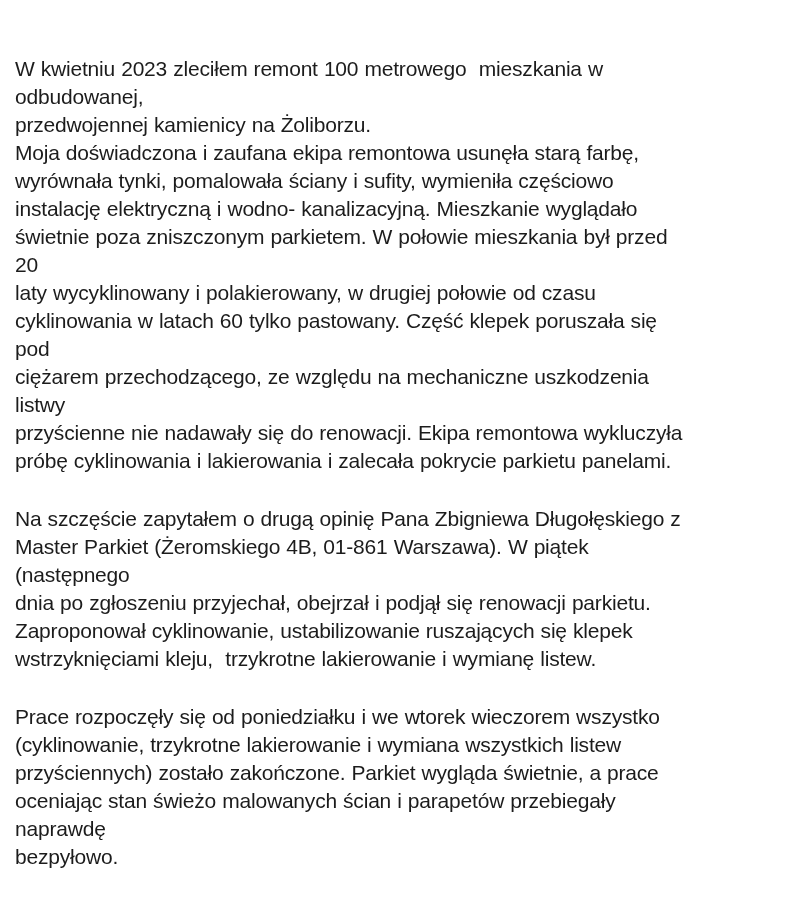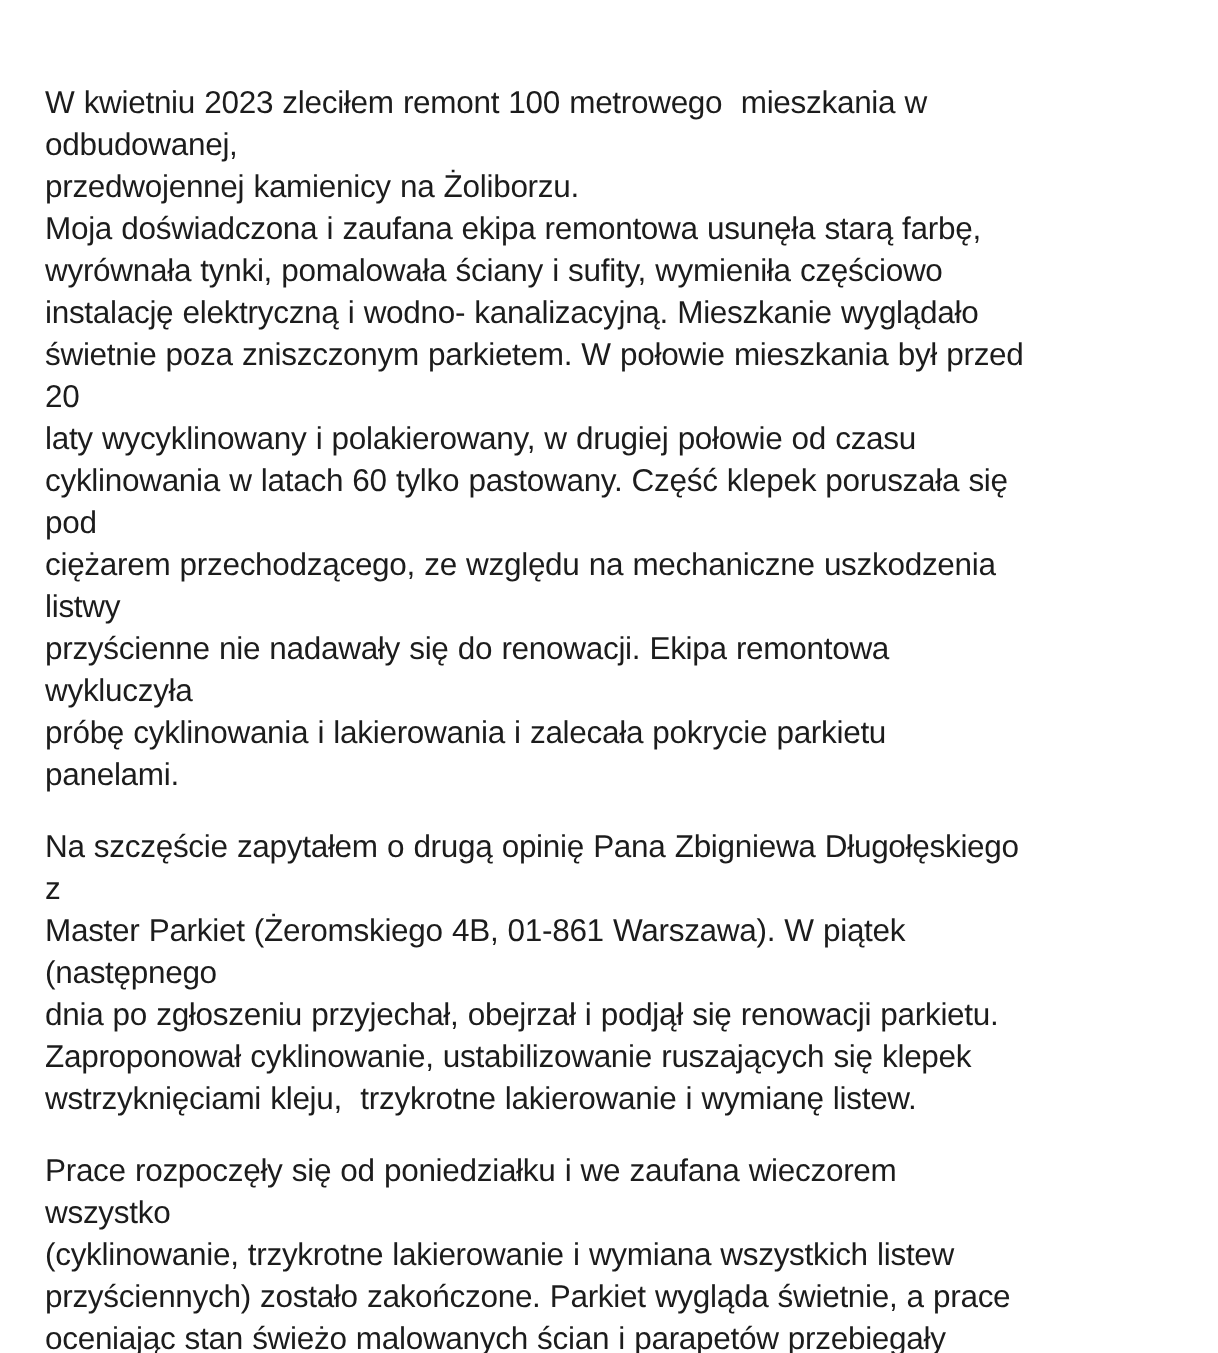--- a/index.html
+++ b/index.html
@@ -10,34 +10,34 @@
   body {
     width: 812px;
     height: 902px;
     overflow: hidden;
     font-family: "Liberation Sans", sans-serif;
   }
   .doc-page {
     box-sizing: border-box;
     width: 718px;
     height: 902px;
-    padding: 55px 34px 0 30px;
+    padding: 55px 34px 0 15px;
     background: #ffffff;
   }
   .doc-block {
     margin: 0;
     font-size: 21px;
     line-height: 28px;
     letter-spacing: -0.2px;
     color: #1c1c1c;
     white-space: pre-wrap;      
     word-spacing: 0.5px;
   }
   .doc-block + .doc-block {
-    margin-top: 20px;           
+    margin-top: 30px;           
   }
   .doc-signature {
     margin-top: 56px;           
   }
 </style>
 </head>
 <body>
 
 <div class="doc-page">
   <p class="doc-block">W kwietniu 2023 zleciłem remont 100 metrowego  mieszkania w odbudowanej,
@@ -51,21 +51,21 @@
 ciężarem przechodzącego, ze względu na mechaniczne uszkodzenia listwy
 przyścienne nie nadawały się do renowacji. Ekipa remontowa wykluczyła
 próbę cyklinowania i lakierowania i zalecała pokrycie parkietu panelami.</p>
 
   <p class="doc-block">Na szczęście zapytałem o drugą opinię Pana Zbigniewa Długołęskiego z
 Master Parkiet (Żeromskiego 4B, 01-861 Warszawa). W piątek (następnego
 dnia po zgłoszeniu przyjechał, obejrzał i podjął się renowacji parkietu.
 Zaproponował cyklinowanie, ustabilizowanie ruszających się klepek
 wstrzyknięciami kleju,  trzykrotne lakierowanie i wymianę listew.</p>
 
-  <p class="doc-block">Prace rozpoczęły się od poniedziałku i we zaufana wieczorem wszystko
+  <p class="doc-block">Prace rozpoczęły się od poniedziałku i we wtorek wieczorem wszystko
 (cyklinowanie, trzykrotne lakierowanie i wymiana wszystkich listew
 przyściennych) zostało zakończone. Parkiet wygląda świetnie, a prace
 oceniając stan świeżo malowanych ścian i parapetów przebiegały naprawdę
 bezpyłowo.</p>
 
 
   <p class="doc-block doc-signature">Tomasz Zbigniewa</p>
 </div>
 
 </body></html>

